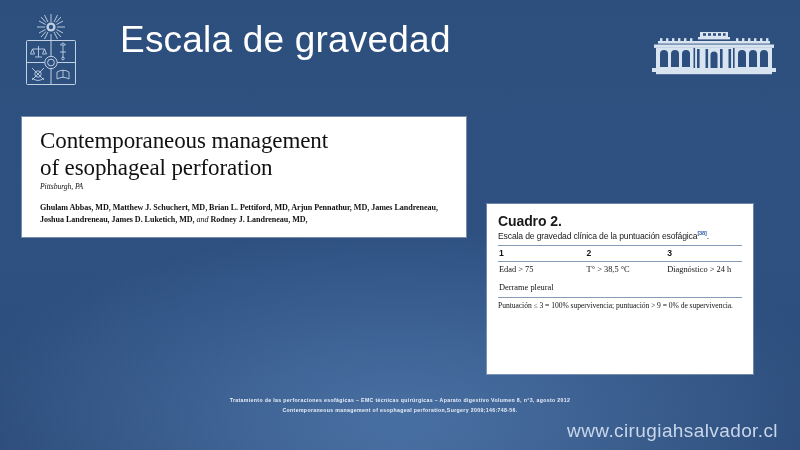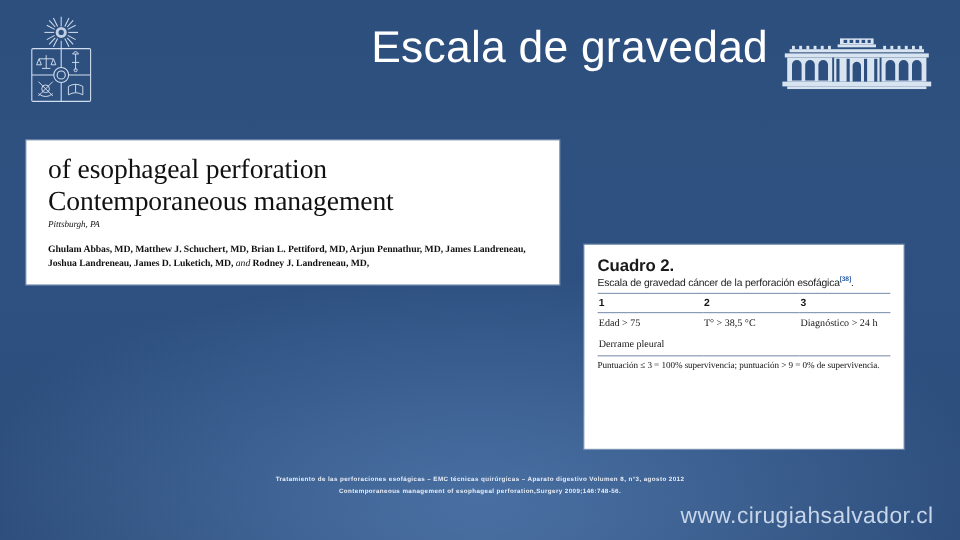--- a/index.html
+++ b/index.html
@@ -23,21 +23,21 @@
       linear-gradient(180deg, #2d4f7d 0%, #2e5181 38%, #2d5080 62%, #2a4a78 100%);
     overflow: hidden;
   }
 
   
   #slide-title {
     position: absolute;
     left: 120px;
     top: 20px;
     width: 520px;
-    text-align: right;
+    text-align: left;
     color: #ffffff;
     font-size: 37px;
     font-weight: 400;
     letter-spacing: 0.2px;
     line-height: 1.1;
     white-space: nowrap;
   }
 
   
   .logo-uchile {
@@ -330,31 +330,31 @@
 
         <rect x="43.5" y="18" width="1.6" height="20" fill="#2d5080"></rect>
         <rect x="83" y="18" width="1.6" height="20" fill="#2d5080"></rect>
       </g>
     </svg>
   </span>
 
   <div id="paper-card">
     <div id="paper-inner">
       <div id="paper-title">
+        <div>Contemporaneous management</div>
         <div>of esophageal perforation</div>
-        <div>Contemporaneous management</div>
       </div>
       <div id="paper-affil">Pittsburgh, PA</div>
       <div id="paper-authors"><span>Ghulam Abbas, MD, Matthew J. Schuchert, MD, Brian L. Pettiford, MD, Arjun Pennathur, MD, James Landreneau, Joshua Landreneau, James D. Luketich, MD,</span> <span class="and-word">and</span> <span>Rodney J. Landreneau, MD,</span></div>
     </div>
   </div>
 
   <div id="table-card">
     <div id="table-label">Cuadro 2.</div>
-    <div id="table-caption"><span>Escala de gravedad cáncer de la perforación esofágica</span><span class="ref">[38]</span><span>.</span></div>
+    <div id="table-caption"><span>Escala de gravedad clínica de la puntuación esofágica</span><span class="ref">[38]</span><span>.</span></div>
 
     <table class="scale-table">
       <thead>
         <tr>
           <th style="width:36%">1</th>
           <th style="width:33%">2</th>
           <th style="width:31%">3</th>
         </tr>
       </thead>
       <tbody>

